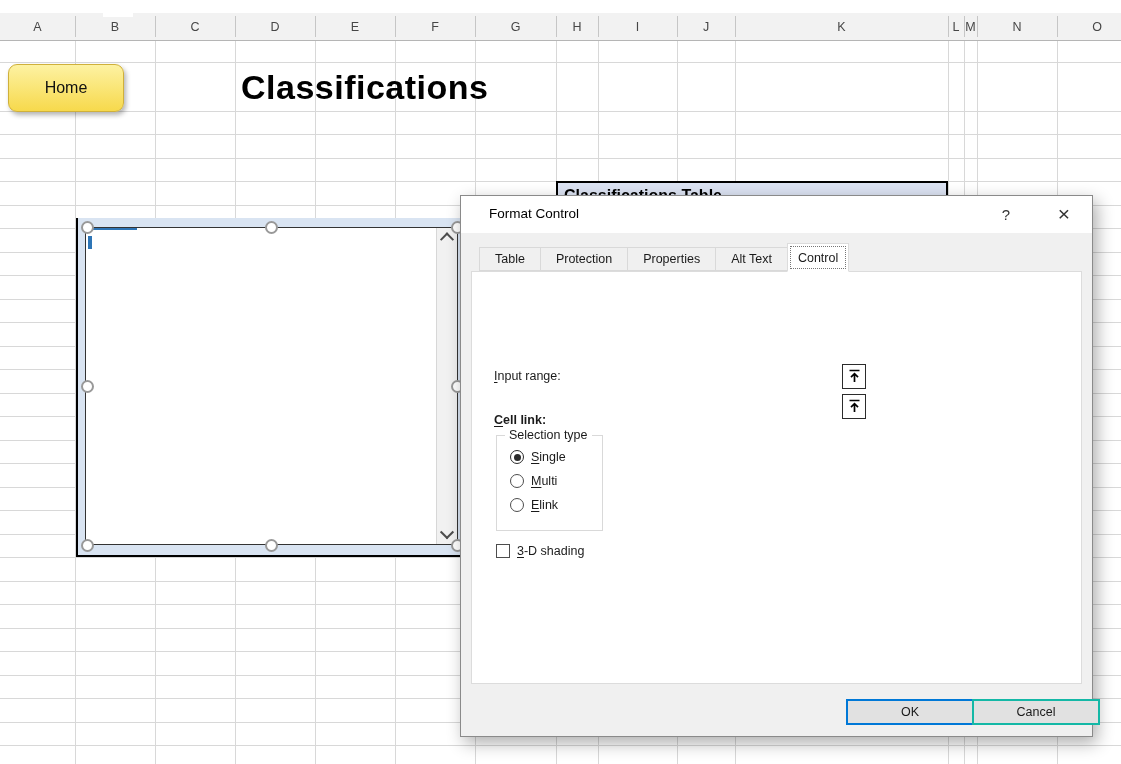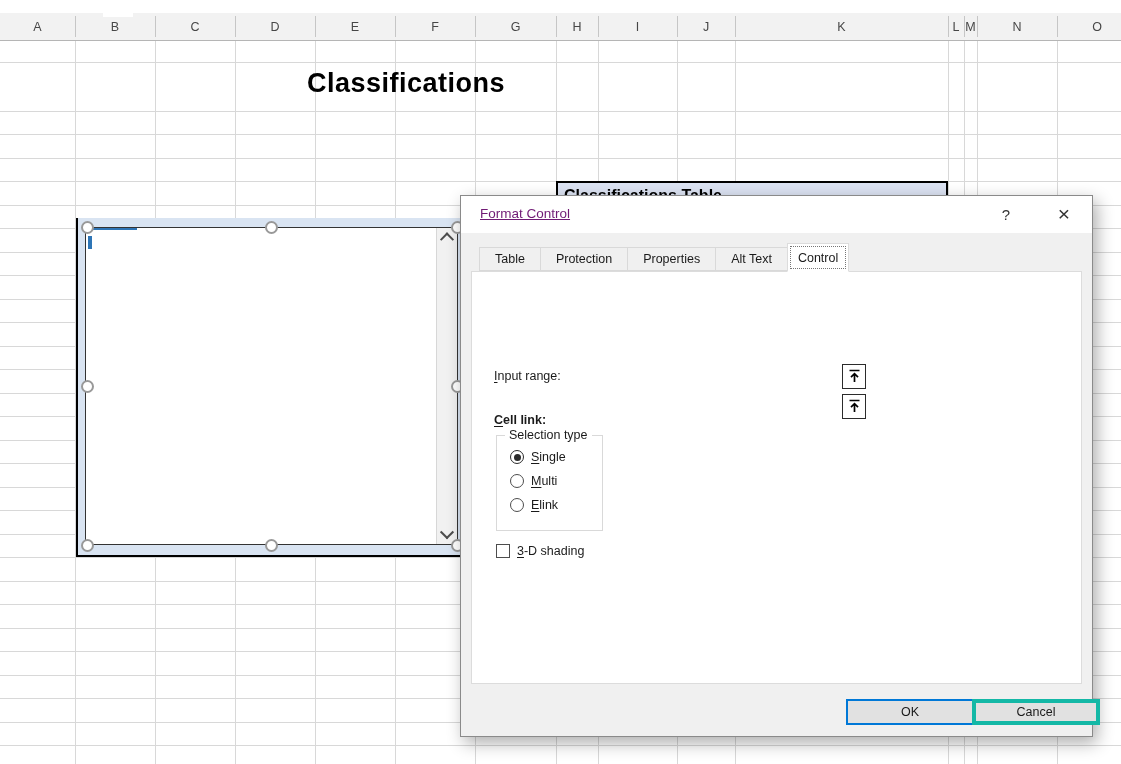--- a/index.html
+++ b/index.html
@@ -17,21 +17,21 @@
   #notch{left:103px;top:0;width:30px;height:17px;background:#fff;z-index:3;}
   .gridv{position:absolute;top:40px;bottom:0;width:1px;background:#d8d8d8;z-index:1;}
   .gridh{position:absolute;left:0;width:1121px;height:1px;background:#d8d8d8;z-index:1;}
 
   
   #home-btn{left:8px;top:64px;width:114px;height:46px;border-radius:9px;z-index:4;
             background:linear-gradient(#fdf2a2,#f7d94c);border:1.5px solid #cfb03a;
             box-shadow:2px 3px 5px rgba(0,0,0,.30);display:flex;align-items:center;justify-content:center;
             font-size:16px;color:#111;cursor:pointer;}
   #sheet-title{left:241px;top:68px;width:330px;height:34px;z-index:4;
-               font-size:27px;font-weight:bold;letter-spacing:.5px;color:#000;text-align:center;}
+               font-size:34px;font-weight:bold;letter-spacing:.5px;color:#000;}
   #edit-header{left:76px;top:181px;width:399px;height:37px;background:#dbe2f2;border:2px solid #000;
                box-sizing:border-box;display:flex;align-items:center;z-index:4;
                font-weight:bold;font-size:16px;color:#000;padding-left:4px;white-space:nowrap;overflow:hidden;}
   #table-header{left:556px;top:181px;width:392px;height:30px;background:#dbe2f2;border:2px solid #000;
                box-sizing:border-box;display:flex;align-items:center;z-index:4;
                font-weight:bold;font-size:16px;color:#000;padding-left:6px;white-space:nowrap;overflow:hidden;}
   #frame{left:76px;top:218px;width:399px;height:339px;background:#d9e4f2;border:2px solid #000;
          border-top:none;box-sizing:border-box;z-index:4;}
   #listbox{left:85px;top:227px;width:373px;height:318px;background:#fff;border:1px solid #333;
            box-sizing:border-box;z-index:5;}
@@ -43,21 +43,21 @@
   .chev.down{transform:rotate(225deg) translate(2px,2px);}
   .sel-mark-h{left:93px;top:228px;width:44px;height:2px;background:#2e75b6;z-index:6;}
   .sel-mark-v{left:88px;top:236px;width:4px;height:13px;background:#2e75b6;z-index:6;}
   .handle{position:absolute;width:13px;height:13px;border-radius:50%;background:#fff;
           border:2px solid #999;box-sizing:border-box;z-index:7;cursor:move;}
 
   
   #dialog{left:460px;top:195px;width:633px;height:542px;background:#f0f0f0;border:1px solid #8a8a8a;
           box-sizing:border-box;z-index:10;box-shadow:4px 6px 16px rgba(0,0,0,.32);font-size:12.5px;}
   #dlg-titlebar{position:absolute;left:0;top:0;width:100%;height:37px;background:#fff;}
-  #dlg-title{position:absolute;left:19px;top:10px;font-size:13.5px;color:#701a75;text-decoration:underline;}
+  #dlg-title{position:absolute;left:28px;top:10px;font-size:13.5px;color:#000000;}
   .cap-btn{position:absolute;top:5px;width:30px;height:26px;display:flex;align-items:center;justify-content:center;
            color:#333;cursor:pointer;}
   #dlg-help{left:530px;font-size:15px;}
   #dlg-close{left:588px;font-size:21px;font-weight:300;}
   #tabstrip{position:absolute;left:18px;top:47px;height:28px;display:flex;align-items:flex-end;z-index:3;}
   .tab{height:24px;box-sizing:border-box;padding:0 15px;display:flex;align-items:center;justify-content:center;
        background:#f0f0f0;border:1px solid #d9d9d9;margin-right:-1px;cursor:pointer;color:#1a1a1a;}
   .tab.active{height:29px;background:#fff;border:1px solid #dcdcdc;border-bottom:1px solid #fff;
               margin-bottom:-1px;z-index:4;outline:1px dotted #767676;outline-offset:-4px;padding:0 10px;}
   #tabpage{position:absolute;left:10px;top:75px;width:611px;height:413px;background:#fff;
@@ -73,21 +73,21 @@
   .radio-row{position:absolute;left:13px;display:flex;align-items:center;gap:7px;cursor:pointer;}
   .radio{width:14px;height:14px;border-radius:50%;border:1px solid #4d4d4d;background:#fff;
          box-sizing:border-box;display:flex;align-items:center;justify-content:center;}
   .radio.checked{border:1.5px solid #2b2b2b;}
   .radio.checked::after{content:"";width:7px;height:7px;border-radius:50%;background:#2b2b2b;}
   #shading-row{position:absolute;left:24px;top:272px;display:flex;align-items:center;gap:7px;cursor:pointer;}
   #shading-box{width:14px;height:14px;border:1px solid #4d4d4d;background:#fff;box-sizing:border-box;}
   .dlg-btn{position:absolute;top:503px;width:128px;height:26px;display:flex;align-items:center;justify-content:center;
            background:#e1e1e1;cursor:pointer;box-sizing:border-box;color:#1a1a1a;}
   #btn-ok{left:385px;border:2px solid #0078d7;}
-  #btn-cancel{left:511px;border:4px solid #14b8a6;text-align:right;}
+  #btn-cancel{left:511px;border:2px solid #14b8a6;text-align:right;}
 </style>
 </head>
 <body>
 
 <div id="stage">
 
   <div id="gridlines">
       <div class="gridv" style="left: 75px;"></div>
       <div class="gridv" style="left: 155px;"></div>
       <div class="gridv" style="left: 235px;"></div>
@@ -160,20 +160,21 @@
       <div class="col-sep" style="left: 948px;"></div>
       <div class="col-cell" style="left: 964px; width: 13px;">M</div>
       <div class="col-sep" style="left: 964px;"></div>
       <div class="col-cell" style="left: 977px; width: 80px;">N</div>
       <div class="col-sep" style="left: 977px;"></div>
       <div class="col-cell" style="left: 1057px; width: 80px;">O</div>
       <div class="col-sep" style="left: 1057px;"></div>
     </div>
   <div class="abs" id="notch"></div>
 
+  <div class="abs" id="home-btn">Home</div>
   <div class="abs" id="sheet-title">Classifications</div>
 
   <div class="abs" id="table-header">Classifications Table</div>
 
   <div class="abs" id="frame"></div>
   <div class="abs" id="listbox">
     <div id="lb-scroll">
       <div class="scroll-arrow" style="top:0;">
         <div class="chev up"></div>
       </div>

